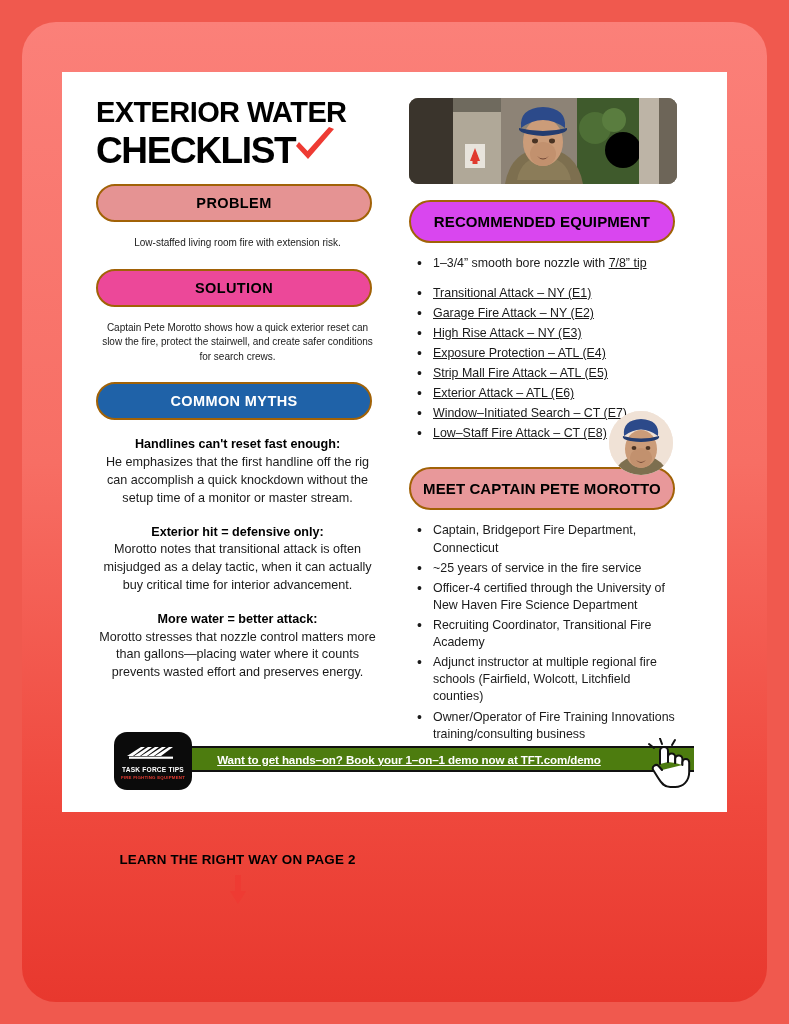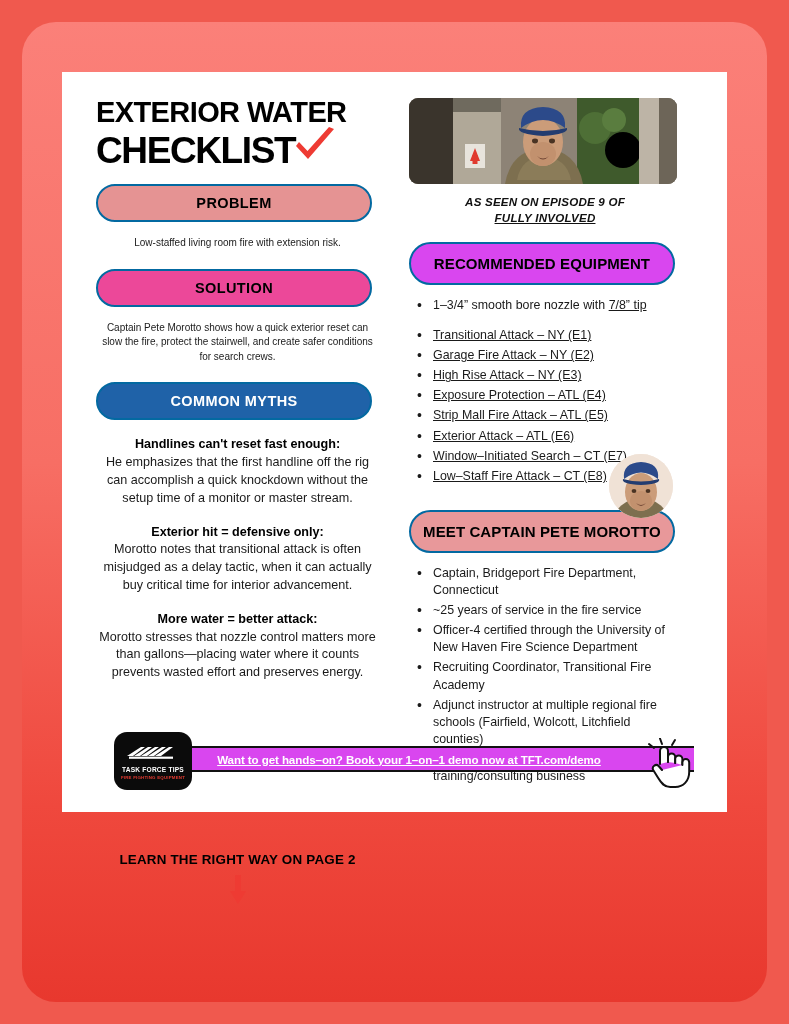--- a/index.html
+++ b/index.html
@@ -81,21 +81,21 @@
     line-height: 0.95;
   }
   .check-mark {
     margin-left: -2px;
     margin-bottom: 2px;
     flex: none;
   }
 
   
   .pill {
-    border: 2px solid #0369a1;
+    border: 2px solid #a16207;
     border-radius: 999px;
     text-align: center;
     font-weight: 700;
     color: #000;
     display: flex;
     align-items: center;
     justify-content: center;
   }
   .pill-left {
     width: 276px;
@@ -227,21 +227,21 @@
     bottom: 22px;
     width: 580px;
     height: 58px;
   }
   .banner-bar {
     position: absolute;
     left: 36px;
     top: 14px;
     right: 0;
     height: 26px;
-    background: #d946ef;
+    background: #4d7c0f;
     border-top: 2px solid #111;
     border-bottom: 2px solid #111;
     display: flex;
     align-items: center;
     justify-content: center;
   }
   .banner-text {
     font-size: 11.6px;
     font-weight: 800;
     color: #FFFFFF;
@@ -367,24 +367,20 @@
                 <ellipse cx="134" cy="56" rx="13" ry="12" fill="#c2916e"></ellipse>
                 <path d="M112 30 q22 -16 44 0 q2 -20 -22 -21 q-24 1 -22 21 Z" fill="#2c4a8a"></path>
                 <path d="M110 30 q24 6 48 0 q2 6 -24 8 q-26 -2 -24 -8 Z" fill="#233c70"></path>
                 <ellipse cx="126" cy="43" rx="3" ry="2.4" fill="#4a3323"></ellipse>
                 <ellipse cx="143" cy="43" rx="3" ry="2.4" fill="#4a3323"></ellipse>
                 <path d="M128 58 q6 5 12 0 q-6 7 -12 0 Z" fill="#6e4433"></path>
               </g>
             </svg>
           </div>
 
-          <div class="episode">
-            <span>AS SEEN ON EPISODE 9 OF</span><br>
-            <u>FULLY INVOLVED</u>
-          </div>
 
           <div class="pill pill-right pill-equipment mt16">RECOMMENDED EQUIPMENT</div>
 
           <ul class="bullets">
             <li><span>1–3/4” smooth bore nozzle with </span><span class="tip-u">7/8” tip</span></li>
           </ul>
 
 
           <ul class="bullets tactic-list">
             <li><span class="u">Transitional Attack – NY (E1)</span></li>

